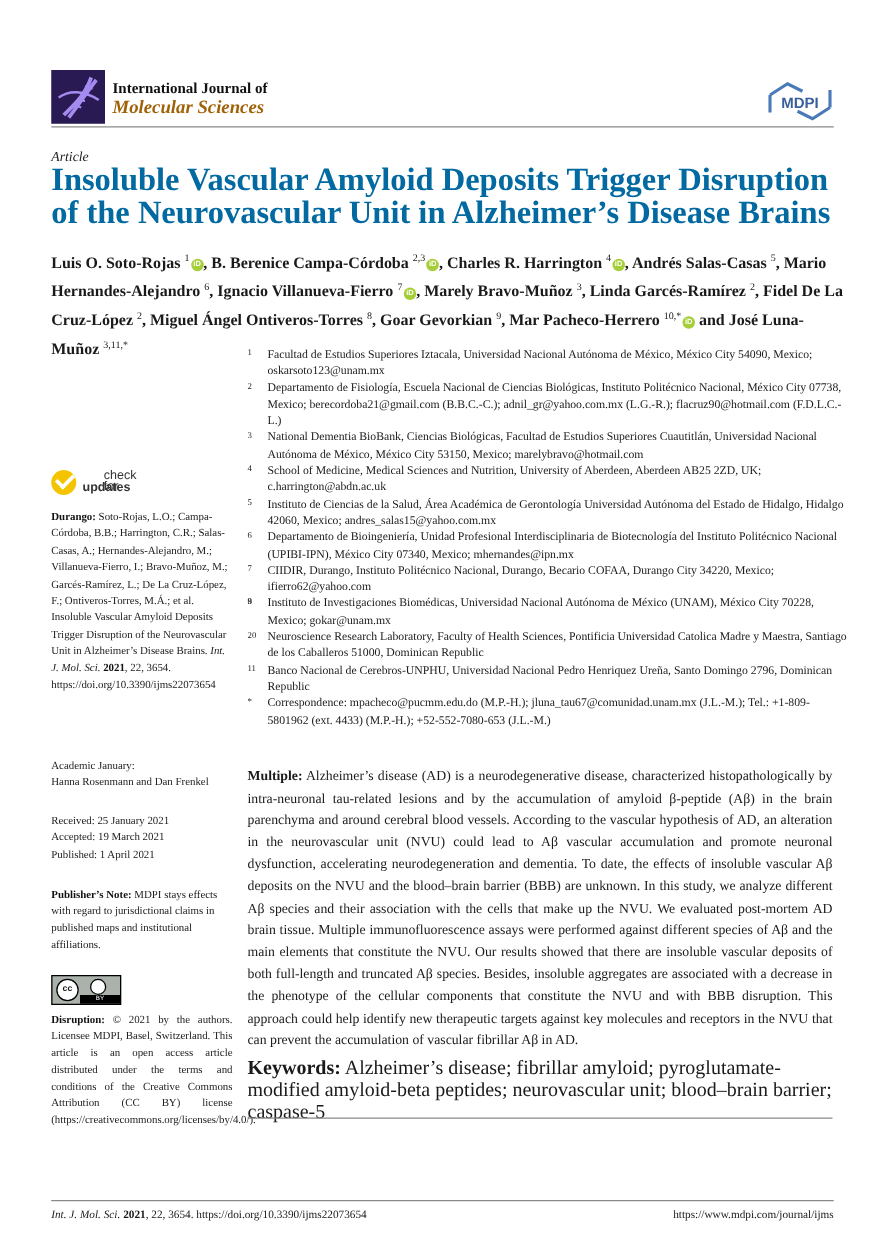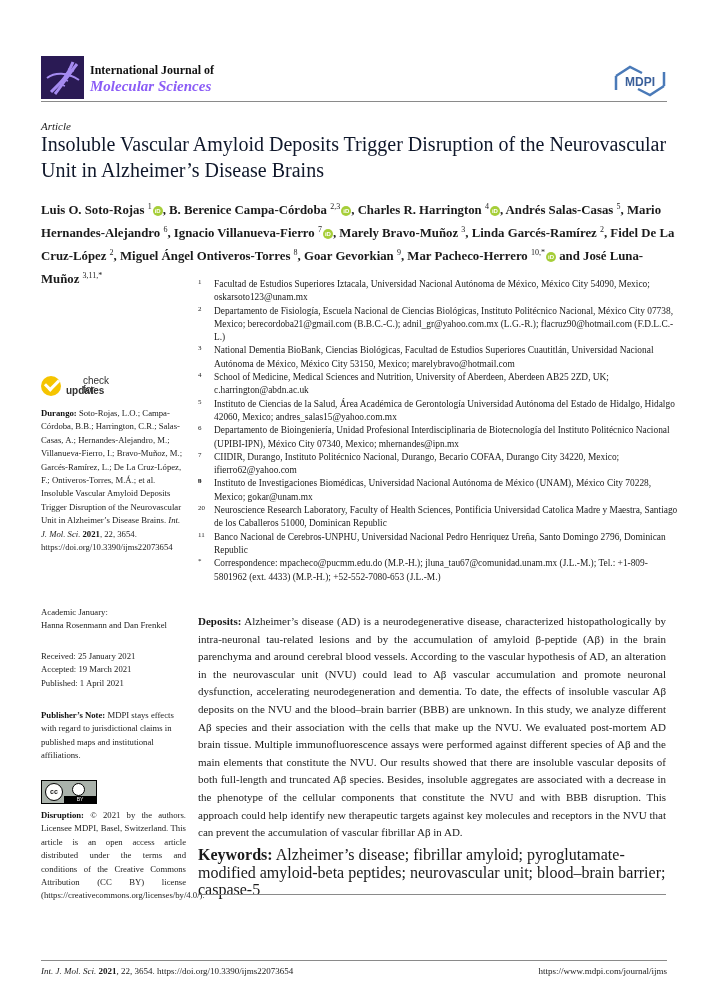--- a/index.html
+++ b/index.html
@@ -3,27 +3,27 @@
 <meta charset="utf-8">
 <style>
   html, body { margin: 0; padding: 0; background: #ffffff; }
   body { width: 707px; height: 1000px; position: relative; overflow: hidden; font-family: "Liberation Serif", "DejaVu Serif", serif; color: #1a1a1a; }
   .abs { position: absolute; }
 
   
   #journal-logo { left: 41px; top: 56px; width: 43px; height: 43px; background: #2a1a54; }
   #journal-name { left: 90px; top: 62px; font-size: 12.5px; line-height: 16px; }
   #journal-name .j1 { font-weight: bold; color: #111; font-size: 12px; }
-  #journal-name .j2 { font-weight: bold; font-style: italic; color: #8b5cf6; font-size: 15px; }
+  #journal-name .j2 { font-weight: bold; font-style: italic; color: #a16207; font-size: 15px; }
   #header-rule { left: 41px; top: 101px; width: 626px; height: 1px; background: #8a8a8a; }
   #mdpi-logo { left: 612px; top: 64px; width: 56px; height: 34px; }
 
   
   #article-type { left: 41px; top: 120px; font-style: italic; font-size: 11px; }
-  #title { left: 41px; top: 131px; width: 640px; font-weight: normal; font-size: 20px; line-height: 26px; color: #0f172a; }
+  #title { left: 41px; top: 131px; width: 640px; font-weight: bold; font-size: 26px; line-height: 26px; color: #0369a1; }
 
   #authors { left: 41px; top: 197px; width: 640px; font-weight: bold; font-size: 12.8px; line-height: 20px; }
   #authors sup { font-size: 8px; font-weight: normal; vertical-align: 5px; }
   .orcid { display: inline-block; width: 10px; height: 10px; border-radius: 50%; background: #a6ce39; color: #fff; font-size: 6px; line-height: 10px; text-align: center; font-family: "Liberation Sans", sans-serif; font-weight: bold; vertical-align: 1px; margin-left: 1px; }
 
   
   #affiliations { left: 198px; top: 278px; width: 480px; font-size: 9.4px; line-height: 13.3px; }
   .aff { position: relative; padding-left: 16px; }
   .aff .num { position: absolute; left: 0; top: -2px; font-size: 7px; }
 
@@ -141,21 +141,21 @@
   <div class="by"></div>
   <div class="bylbl">BY</div>
 </div>
 
 <div id="copyright" class="abs side">
   <b>Disruption:</b>
   <span>© 2021 by the authors. Licensee MDPI, Basel, Switzerland. This article is an open access article distributed under the terms and conditions of the Creative Commons Attribution (CC BY) license (https://creativecommons.org/licenses/by/4.0/).</span>
 </div>
 
 <div id="abstract" class="abs">
-  <b>Deposits:</b>
+  <b>Multiple:</b>
   <span>Alzheimer’s disease (AD) is a neurodegenerative disease, characterized histopathologically by intra-neuronal tau-related lesions and by the accumulation of amyloid β-peptide (Aβ) in the brain parenchyma and around cerebral blood vessels.  According to the vascular hypothesis of AD, an alteration in the neurovascular unit (NVU) could lead to Aβ vascular accumulation and promote neuronal dysfunction, accelerating neurodegeneration and dementia. To date, the effects of insoluble vascular Aβ deposits on the NVU and the blood–brain barrier (BBB) are unknown. In this study, we analyze different Aβ species and their association with the cells that make up the NVU. We evaluated post-mortem AD brain tissue.  Multiple immunofluorescence assays were performed against different species of Aβ and the main elements that constitute the NVU. Our results showed that there are insoluble vascular deposits of both full-length and truncated Aβ species. Besides, insoluble aggregates are associated with a decrease in the phenotype of the cellular components that constitute the NVU and with BBB disruption. This approach could help identify new therapeutic targets against key molecules and receptors in the NVU that can prevent the accumulation of vascular fibrillar Aβ in AD.</span>
 </div>
 
 <div id="keywords" class="abs">
   <b>Keywords:</b>
   <span>Alzheimer’s disease; fibrillar amyloid; pyroglutamate-modified amyloid-beta peptides; neurovascular unit; blood–brain barrier; caspase-5</span>
 </div>
 <div id="abstract-rule" class="abs"></div>
 
 <div id="footer-rule" class="abs"></div>

